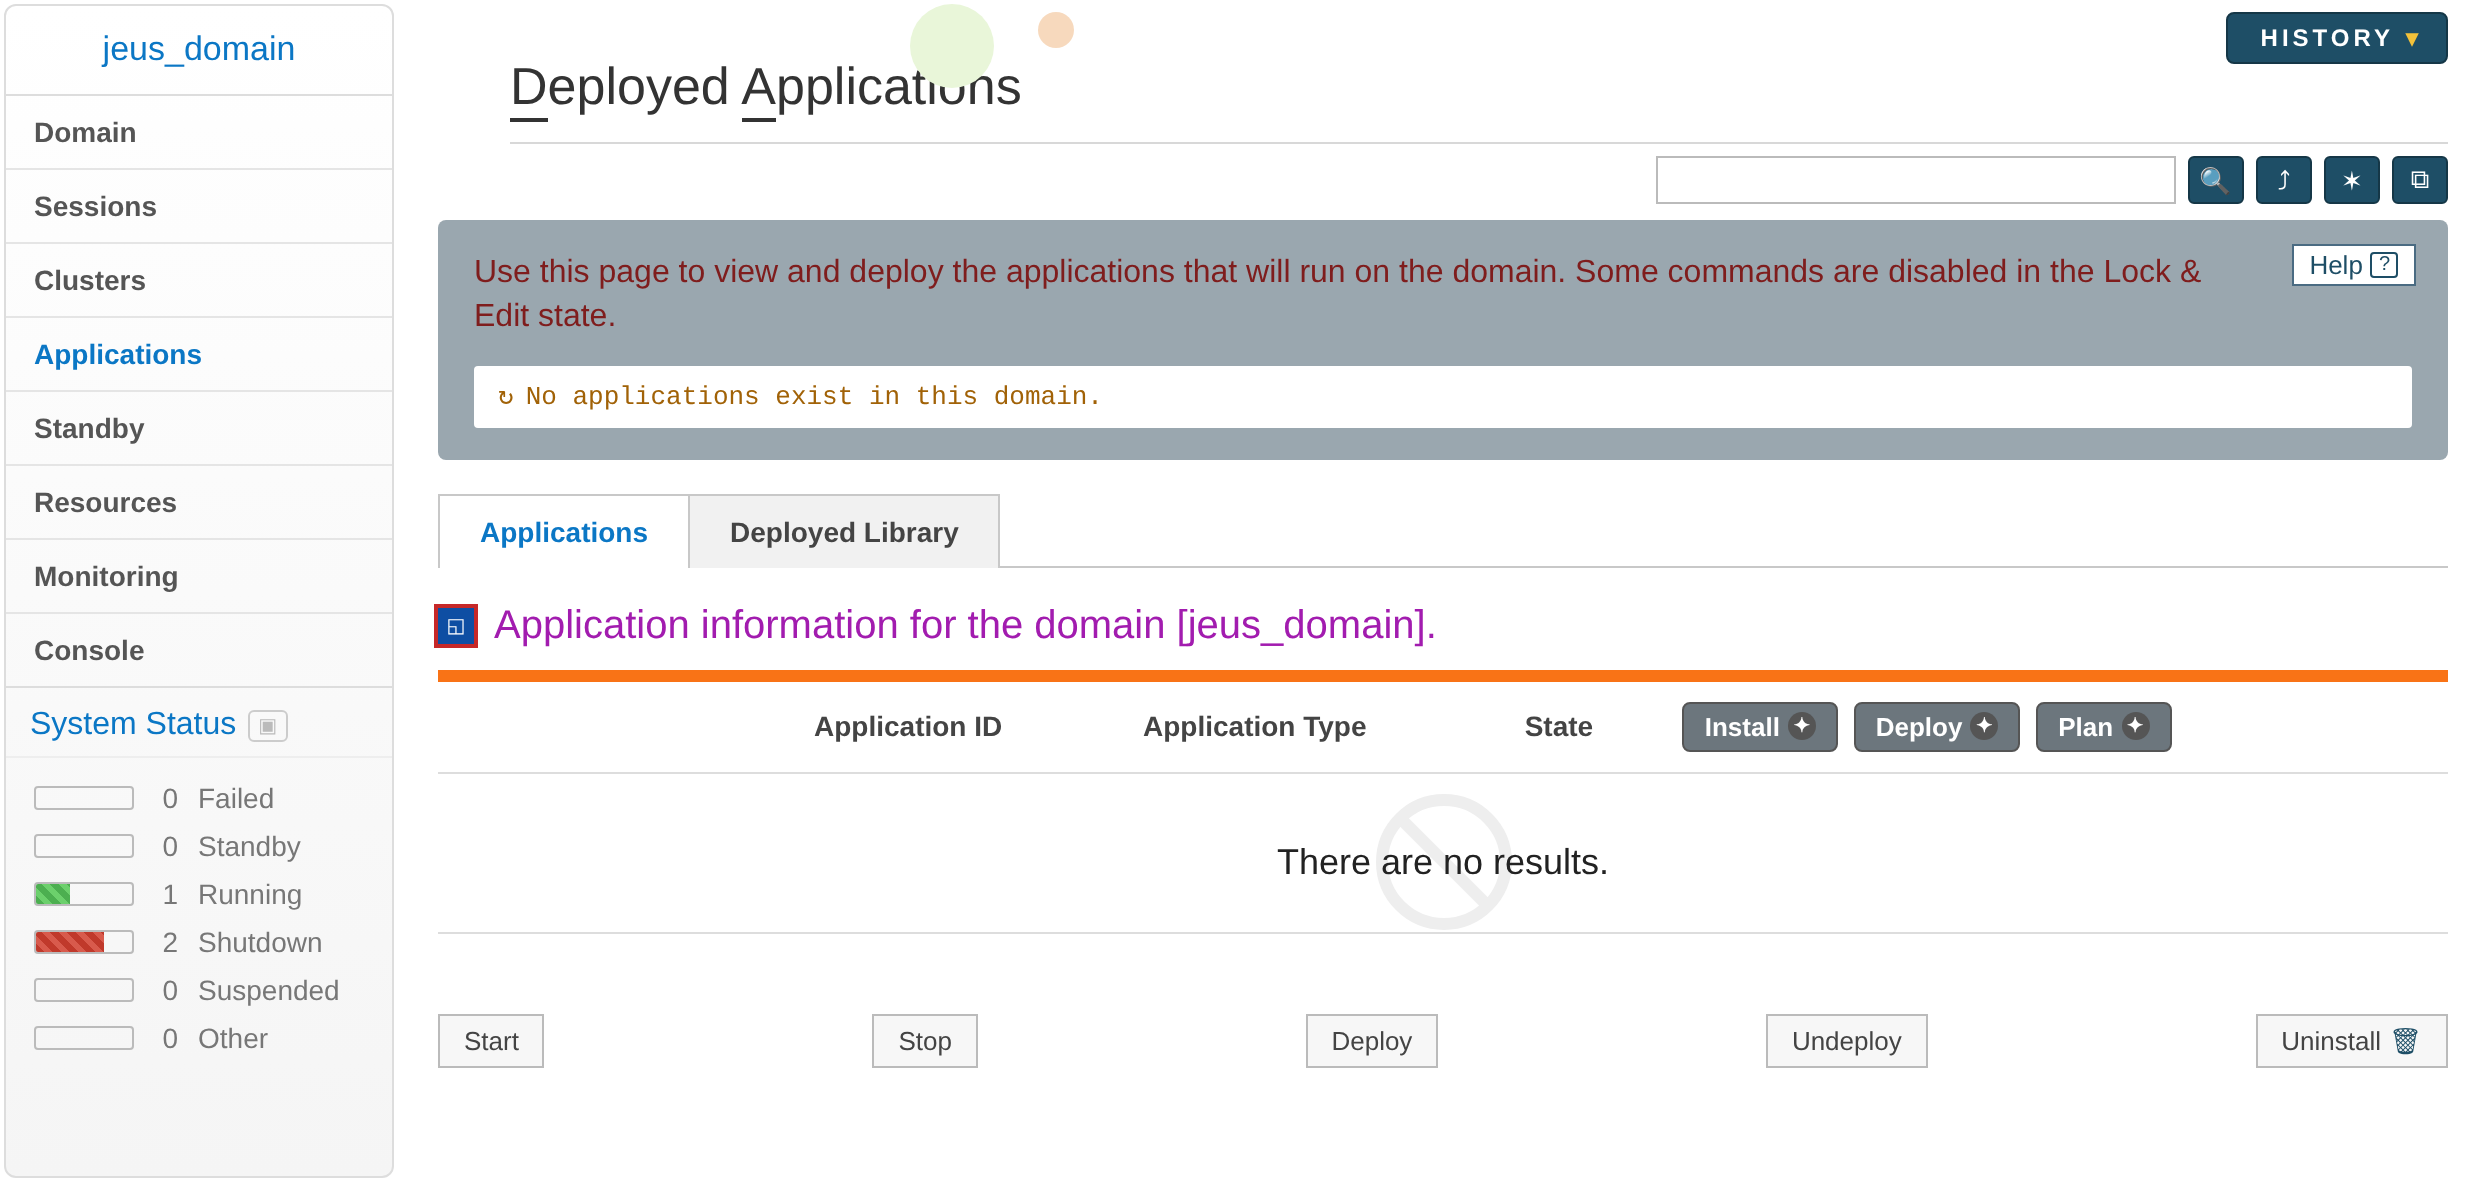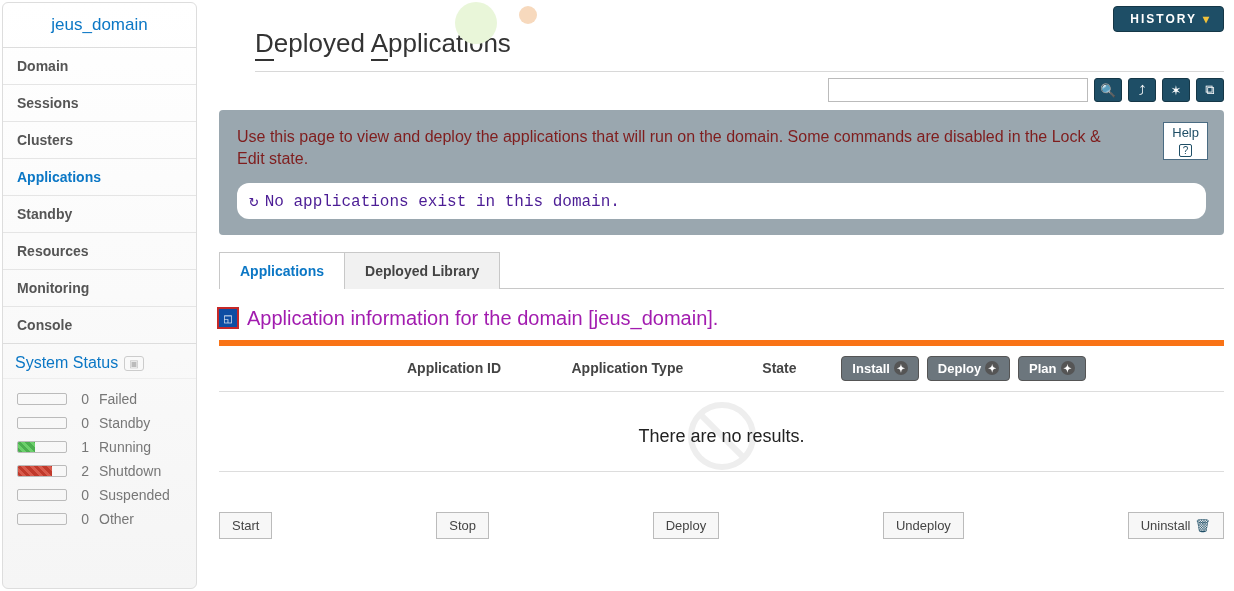--- a/index.html
+++ b/index.html
@@ -39,23 +39,23 @@
 .page-title .rest{}
 
 
 .search-row { display:flex; justify-content:flex-end; align-items:center; gap:6px; margin-top:6px;}
 .search-input { width:260px; height:24px; border:1px solid #bbb; padding:2px 6px;}
 .icon-btn { width:28px; height:24px; background:#1e4e66; border:1px solid #153747; border-radius:3px; color:#fff; display:flex; align-items:center; justify-content:center; font-size:13px; cursor:pointer;}
 
 
 .info-panel { background:#9aa7af; border-radius:4px; padding:16px 18px 16px; margin-top:8px; position:relative;}
 .info-panel .desc { color:#7f1d1d; font-size:16px; line-height:1.4; padding-right:90px;}
-.help-btn { position:absolute; right:16px; top:12px; border:1px solid #4a6b82; background:#fff; color:#1e4e66; padding:2px 8px; font-size:13px; cursor:pointer; display:flex; align-items:center; gap:4px;flex-direction:column;}
+.help-btn { position:absolute; right:16px; top:12px; border:1px solid #4a6b82; background:#fff; color:#1e4e66; padding:2px 8px; font-size:13px; cursor:pointer; display:flex; align-items:center; gap:4px;}
 .help-btn .q { border:1px solid #1e4e66; border-radius:2px; padding:0 3px; font-size:10px;}
-.status-msg { background:#fff; margin-top:12px; padding:8px 12px; color:#4c1d95; font-family: "Courier New", monospace; font-size:16px; border-radius:12px;}
+.status-msg { background:#fff; margin-top:12px; padding:8px 12px; color:#a16207; font-family: "Courier New", monospace; font-size:13px; border-radius:2px;}
 .status-msg .refresh-icon { margin-right:6px; }
 
 
 .tabs { display:flex; margin-top:16px; border-bottom:1px solid #c8c8c8;}
 .tab { padding:10px 20px; border:1px solid #c8c8c8; border-bottom:none; background:#f1f1f1; color:#444; font-weight:600; cursor:pointer; position:relative; top:1px;}
 .tab.active { background:#fff; color:#0b77c5;}
 .tab + .tab { border-left:none;}
 
 
 .section-head { display:flex; align-items:center; gap:10px; margin-top:18px;}

